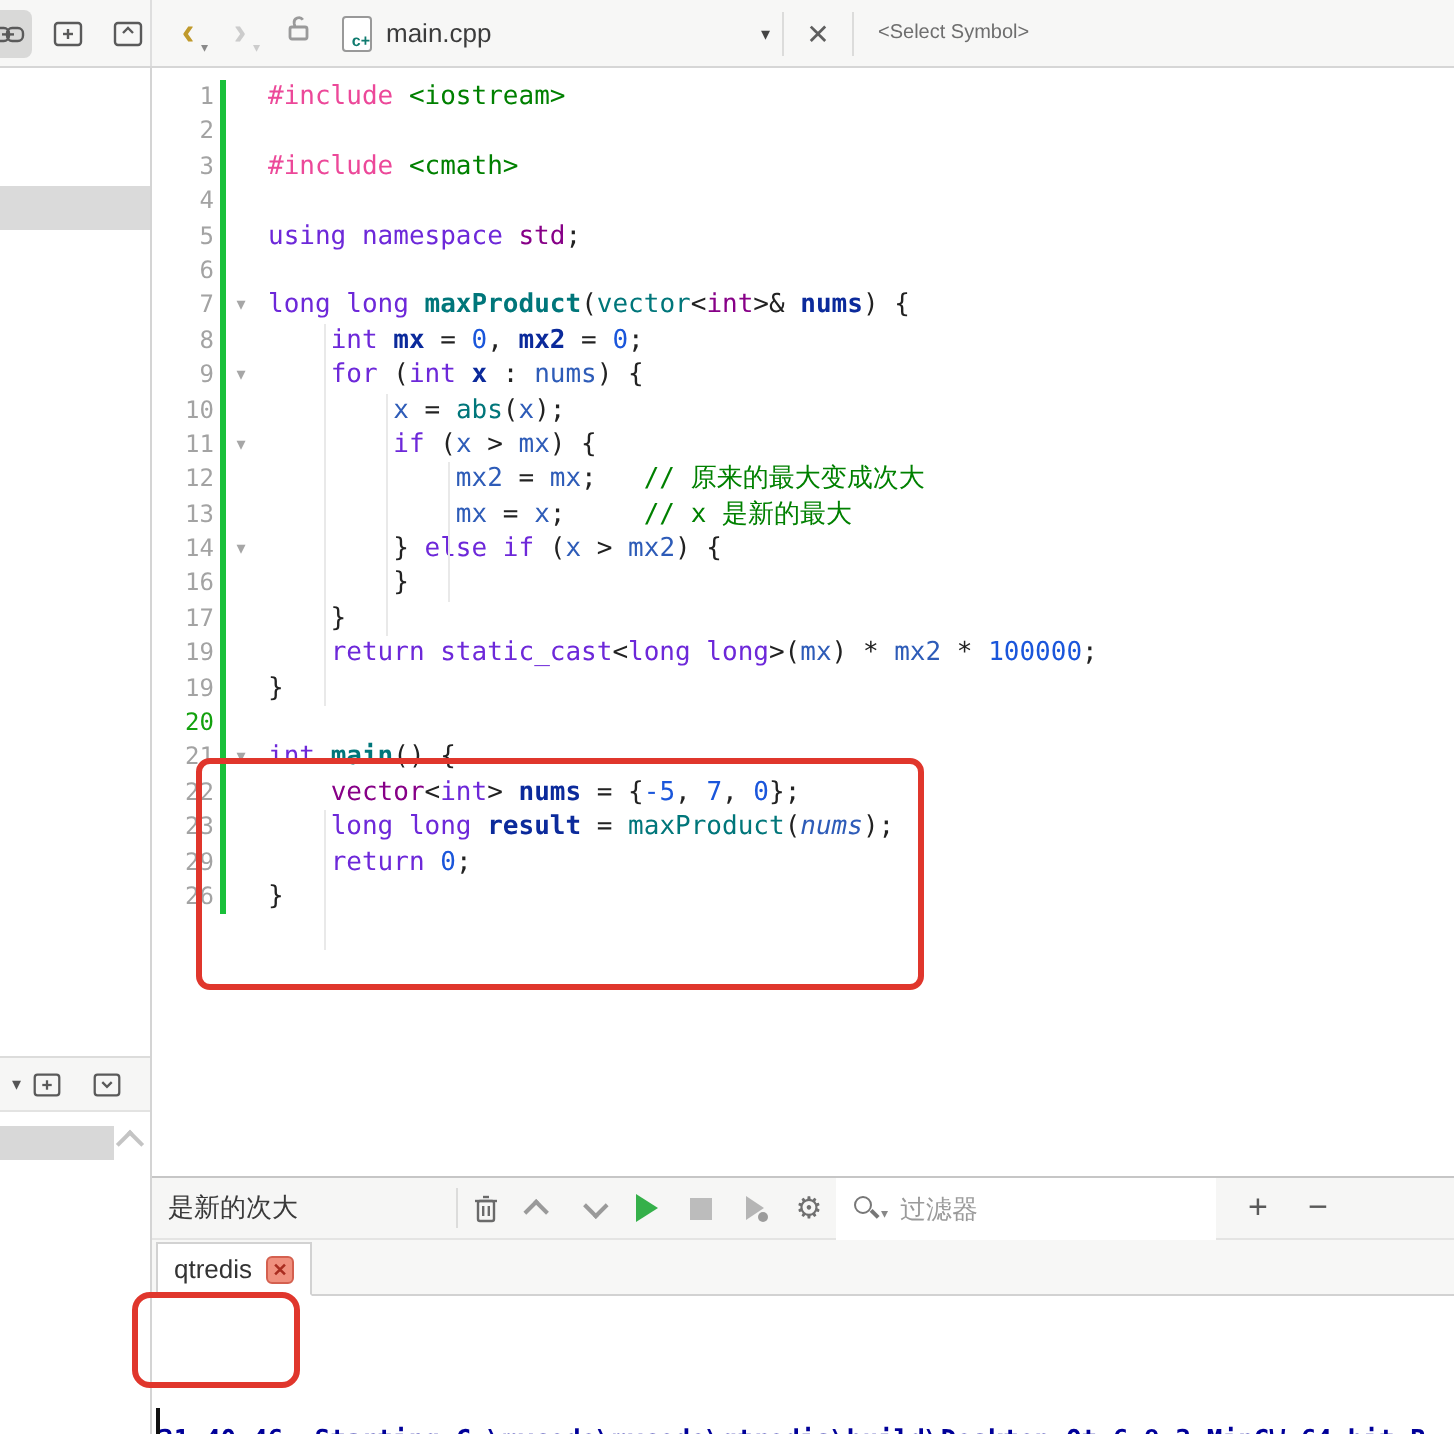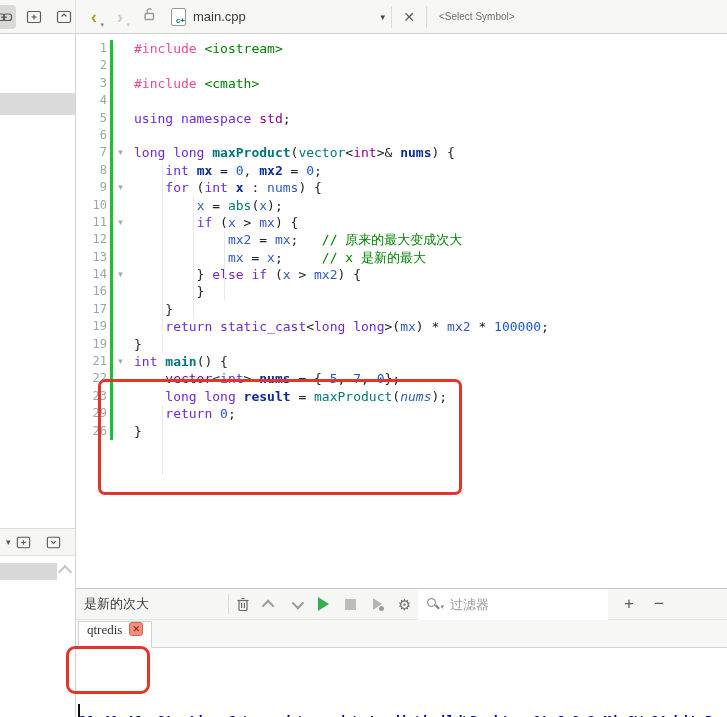--- a/index.html
+++ b/index.html
@@ -87,22 +87,22 @@
   .mag i{position:absolute;left:1px;top:1px;width:7px;height:7px;border:1.5px solid #777;border-radius:50%;}
   .mag b{position:absolute;left:9px;top:9px;width:5px;height:1.5px;background:#777;transform:rotate(45deg);}
   .mag s{position:absolute;right:-4px;bottom:0;font-size:7px;color:#888;text-decoration:none;}
   .filter input{border:none;outline:none;font-size:13px;color:#444;margin-left:8px;width:140px;
                 font-family:"Liberation Sans",sans-serif;background:transparent;}
   .filter input::placeholder{color:#9a9a9a;}
   .zbtn{font-size:17px;color:#5a5a5a;width:30px;text-align:center;}
   .out-tabs{height:28px;background:#f7f7f6;border-bottom:1px solid #d2d2d2;box-sizing:border-box;
             display:flex;align-items:flex-end;}
   .otab{height:27px;margin-left:2px;margin-bottom:-1px;background:#fff;border:1px solid #d2d2d2;
-        border-bottom:1px solid #fff;box-sizing:border-box;display:flex;align-items:flex-start;
-        padding:0 8px;position:relative;font-family:Liberation Serif, serif;}
+        border-bottom:1px solid #fff;box-sizing:border-box;display:flex;align-items:center;
+        padding:0 8px;position:relative;}
   .otab-label{font-size:13px;color:#333;}
   .tabclose{width:14px;height:14px;margin-left:7px;background:#f0907e;border:1px solid #d4604f;
             border-radius:3px;color:#a92d20;font-size:9px;font-weight:bold;display:flex;
             align-items:center;justify-content:center;box-sizing:border-box;}
   .out-text{position:relative;padding:4px 0 0 3px;font-size:13px;font-weight:bold;line-height:19.7px;
             white-space:pre;overflow:hidden;height:86px;}
   .ol-info{color:#000099;}
   .caret{position:absolute;left:2px;top:56px;width:1.5px;height:14px;background:#111;}
 </style>
 </head>
@@ -283,20 +283,26 @@
         <span class="fold"></span>
         <span class="codeln"><span class="tk-pl">    </span><span class="tk-kw">return</span><span class="tk-pl"> </span><span class="tk-kw">static_cast</span><span class="tk-pl">&lt;</span><span class="tk-kw">long long</span><span class="tk-pl">&gt;(</span><span class="tk-var">mx</span><span class="tk-pl">) * </span><span class="tk-var">mx2</span><span class="tk-pl"> * </span><span class="tk-num">100000</span><span class="tk-pl">;</span></span>
       </div>
       <div class="cl">
         <span class="ln">19</span>
         <span class="bar chg"></span>
         <span class="fold"></span>
         <span class="codeln"><span class="tk-pl">}</span></span>
       </div>
       <div class="cl">
+        <span class="ln cur">20</span>
+        <span class="bar chg"></span>
+        <span class="fold"></span>
+        <span class="codeln"></span>
+      </div>
+      <div class="cl">
         <span class="ln">21</span>
         <span class="bar chg"></span>
         <span class="fold">▾</span>
         <span class="codeln"><span class="tk-kw">int </span><span class="tk-fnb">main</span><span class="tk-pl">() {</span></span>
       </div>
       <div class="cl">
         <span class="ln">22</span>
         <span class="bar chg"></span>
         <span class="fold"></span>
         <span class="codeln"><span class="tk-pl">    </span><span class="tk-type">vector</span><span class="tk-pl">&lt;</span><span class="tk-kw">int</span><span class="tk-pl">&gt; </span><span class="tk-decl">nums</span><span class="tk-pl"> = {</span><span class="tk-num">-5</span><span class="tk-pl">, </span><span class="tk-num">7</span><span class="tk-pl">, </span><span class="tk-num">0</span><span class="tk-pl">};</span></span>

